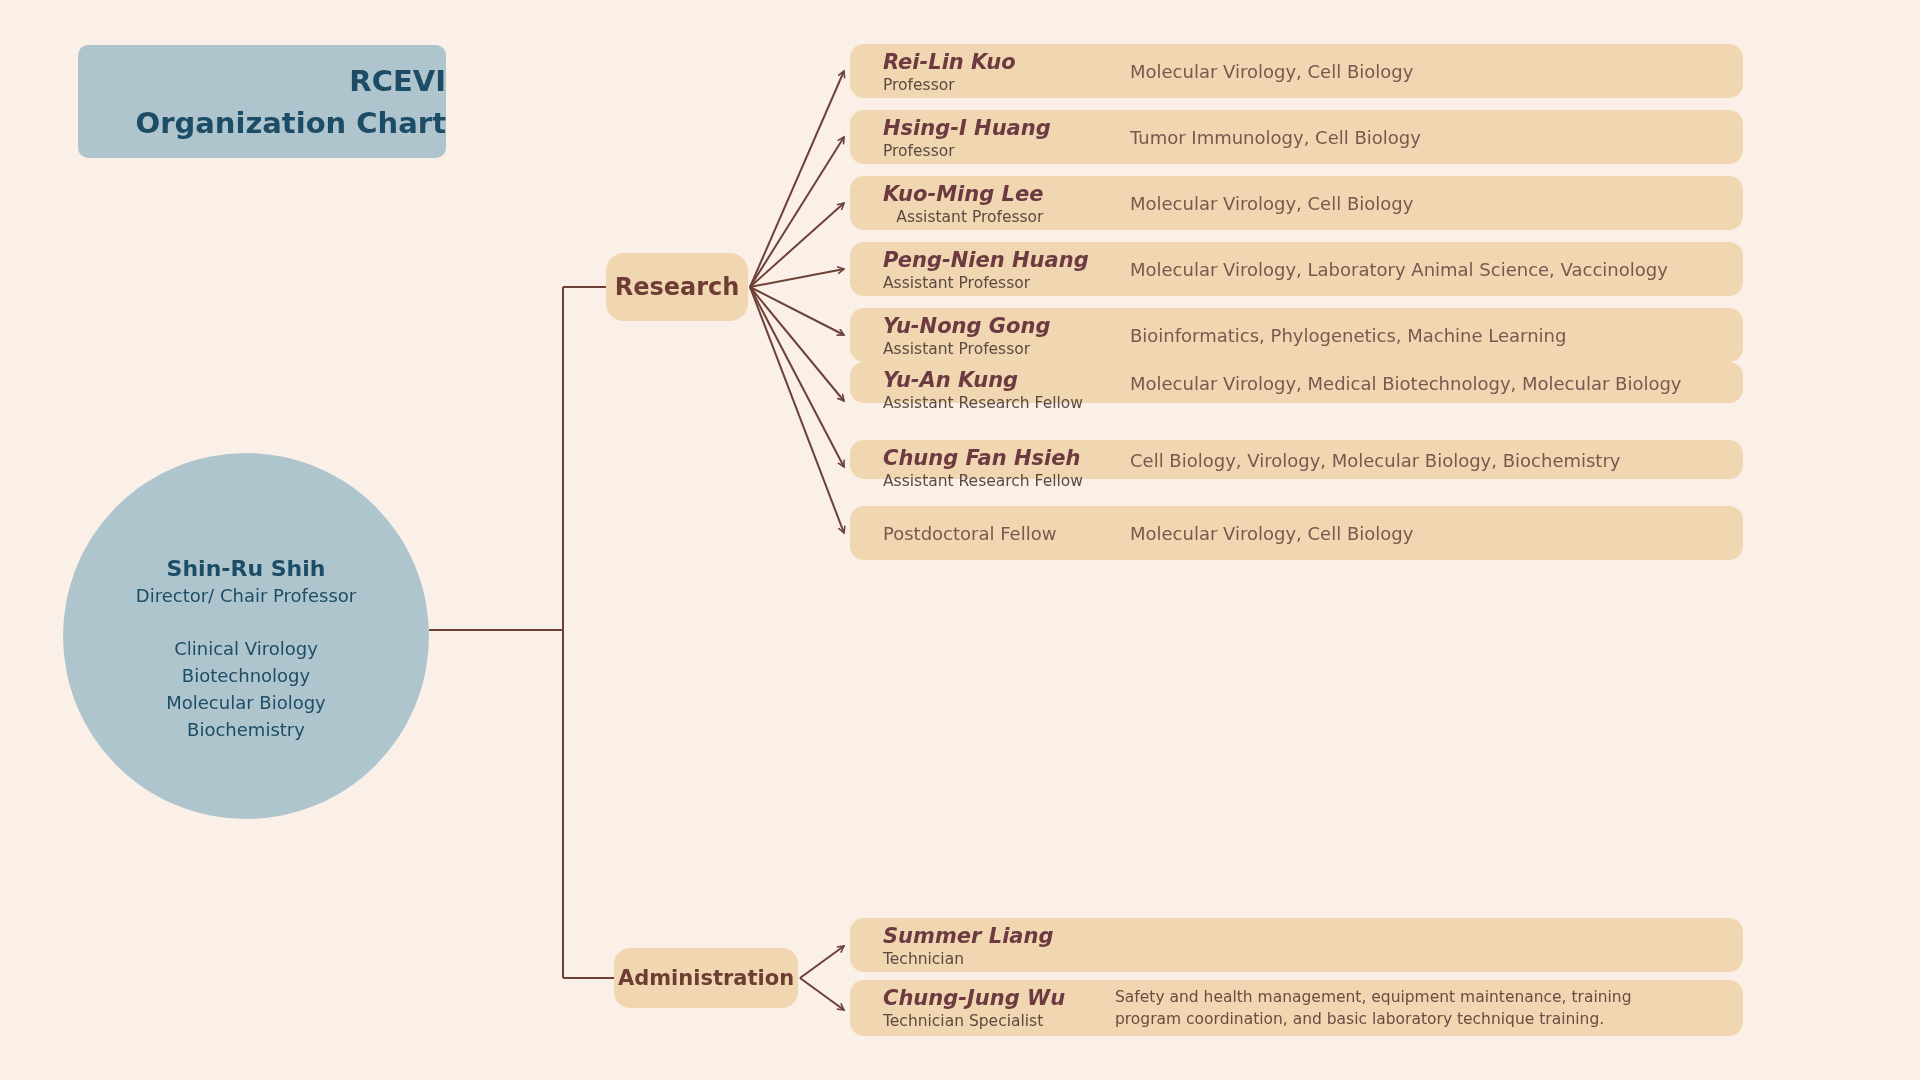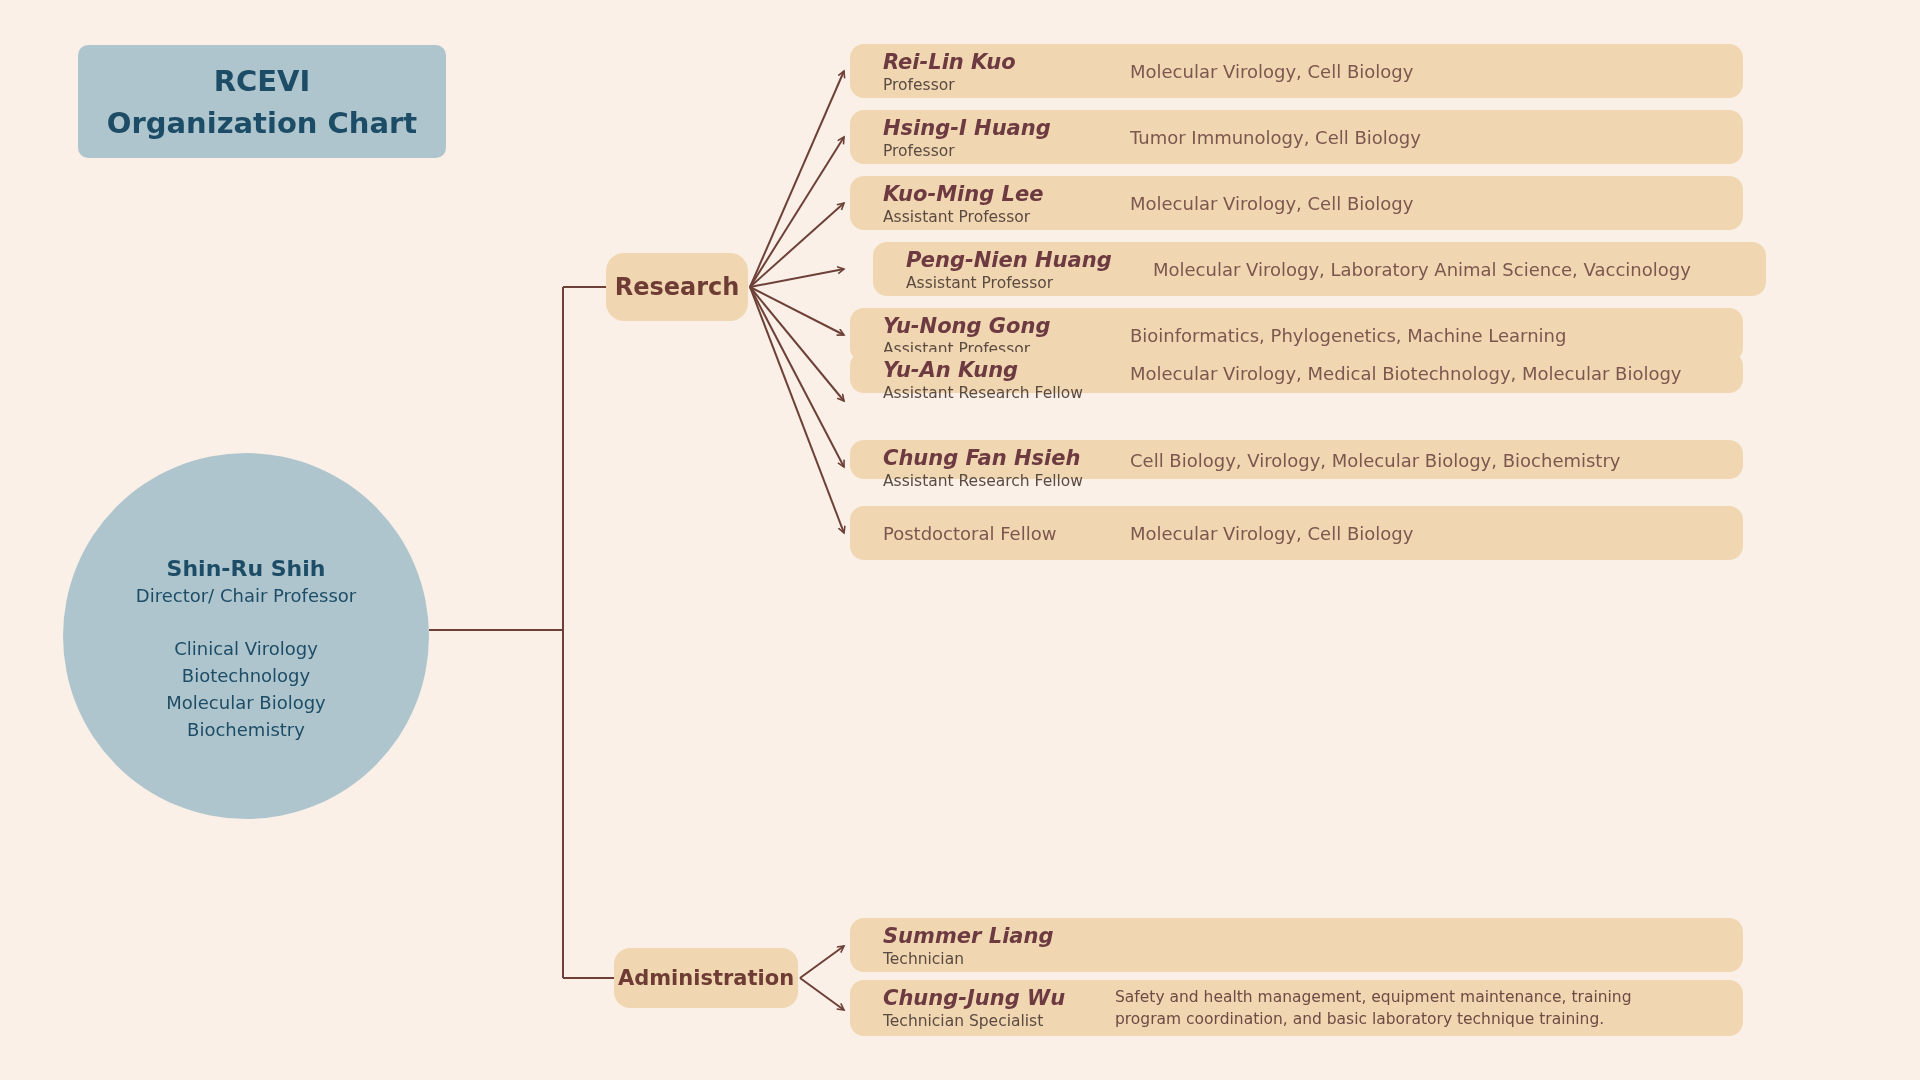--- a/index.html
+++ b/index.html
@@ -16,21 +16,21 @@
   *{margin:0;padding:0;box-sizing:border-box;}
   html,body{background:var(--background);}
   body{font-family:"DejaVu Sans","Liberation Sans",sans-serif;}
   .canvas{position:relative;width:1920px;height:1080px;background:var(--background);overflow:hidden;}
 
   svg.connectors{position:absolute;left:0;top:0;width:1920px;height:1080px;z-index:1;}
 
   .title-box{
     position:absolute;left:78px;top:45px;width:368px;height:113px;
     background:var(--panel_blue);border-radius:10px;z-index:2;
-    display:flex;flex-direction:column;justify-content:center;align-items:center;
+    display:flex;flex-direction:column;justify-content:center;align-items:flex-end;
     color:var(--navy_text);font-weight:bold;font-size:29px;line-height:42px;
   }
 
   .director-circle{
     position:absolute;left:63px;top:453px;width:366px;height:366px;border-radius:50%;
     background:var(--panel_blue);z-index:2;color:var(--navy_text);text-align:center;
     padding-top:102px;
   }
   .director-circle .d-name{font-weight:bold;font-size:22px;line-height:28px;}
   .director-circle .d-role{font-size:18px;line-height:26px;}
@@ -119,42 +119,42 @@
         </div>
         <div class="m-spec">Molecular Virology, Cell Biology</div>
       </div>
       <div class="member-row" style="top: 110px; height: 54px;">
         <div class="cell">
           <div class="m-name">Hsing-I Huang</div>
           <div class="m-role">Professor</div>
         </div>
         <div class="m-spec">Tumor Immunology, Cell Biology</div>
       </div>
-      <div class="member-row" style="top: 176px; height: 54px;">
+      <div class="member-row" style="top: 176px; height: 54px; text-align: right;">
         <div class="cell">
           <div class="m-name">Kuo-Ming Lee</div>
           <div class="m-role">Assistant Professor</div>
         </div>
         <div class="m-spec">Molecular Virology, Cell Biology</div>
       </div>
-      <div class="member-row" style="top: 242px; height: 54px; margin-left: 23px;">
+      <div class="member-row" style="top: 242px; height: 54px;">
         <div class="cell">
           <div class="m-name">Peng-Nien Huang</div>
           <div class="m-role">Assistant Professor</div>
         </div>
         <div class="m-spec">Molecular Virology, Laboratory Animal Science, Vaccinology</div>
       </div>
       <div class="member-row" style="top: 308px; height: 54px;">
         <div class="cell">
           <div class="m-name">Yu-Nong Gong</div>
           <div class="m-role">Assistant Professor</div>
         </div>
         <div class="m-spec">Bioinformatics, Phylogenetics, Machine Learning</div>
       </div>
-      <div class="member-row" style="top: 352px; height: 41px;">
+      <div class="member-row" style="top: 362px; height: 41px;">
         <div class="cell">
           <div class="m-name">Yu-An Kung</div>
           <div class="m-role">Assistant Research Fellow</div>
         </div>
         <div class="m-spec">Molecular Virology, Medical Biotechnology, Molecular Biology</div>
       </div>
       <div class="member-row" style="top: 440px; height: 39px;">
         <div class="cell">
           <div class="m-name">Chung Fan Hsieh</div>
           <div class="m-role">Assistant Research Fellow</div>

